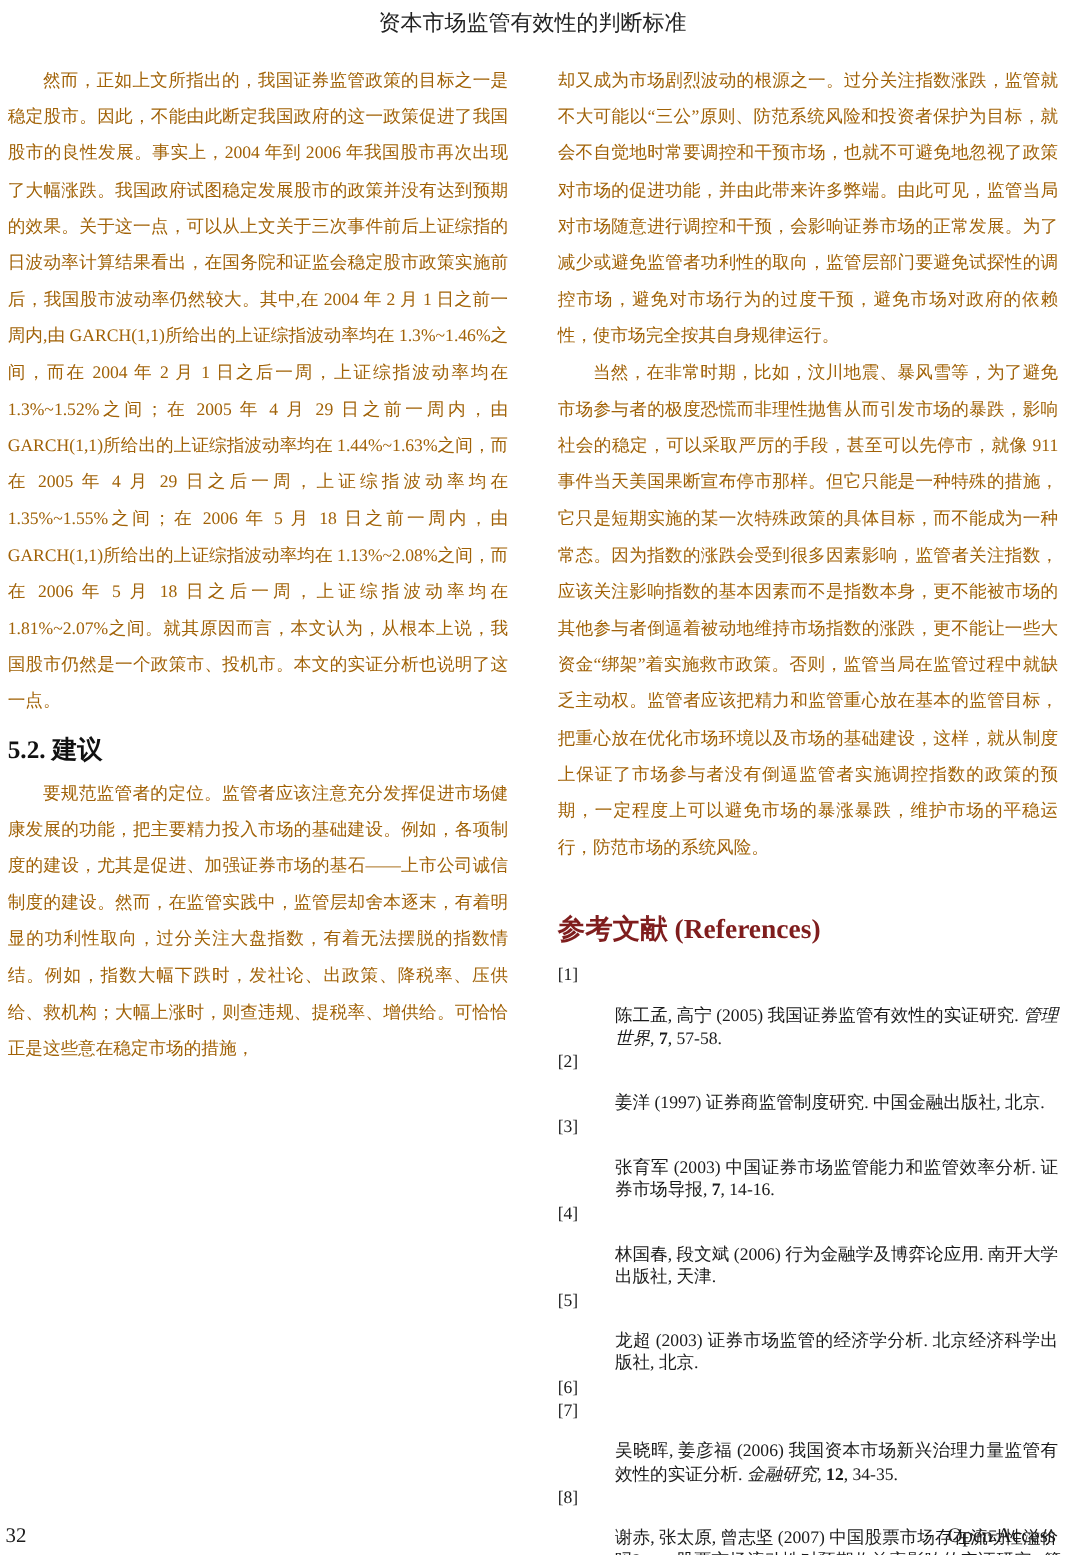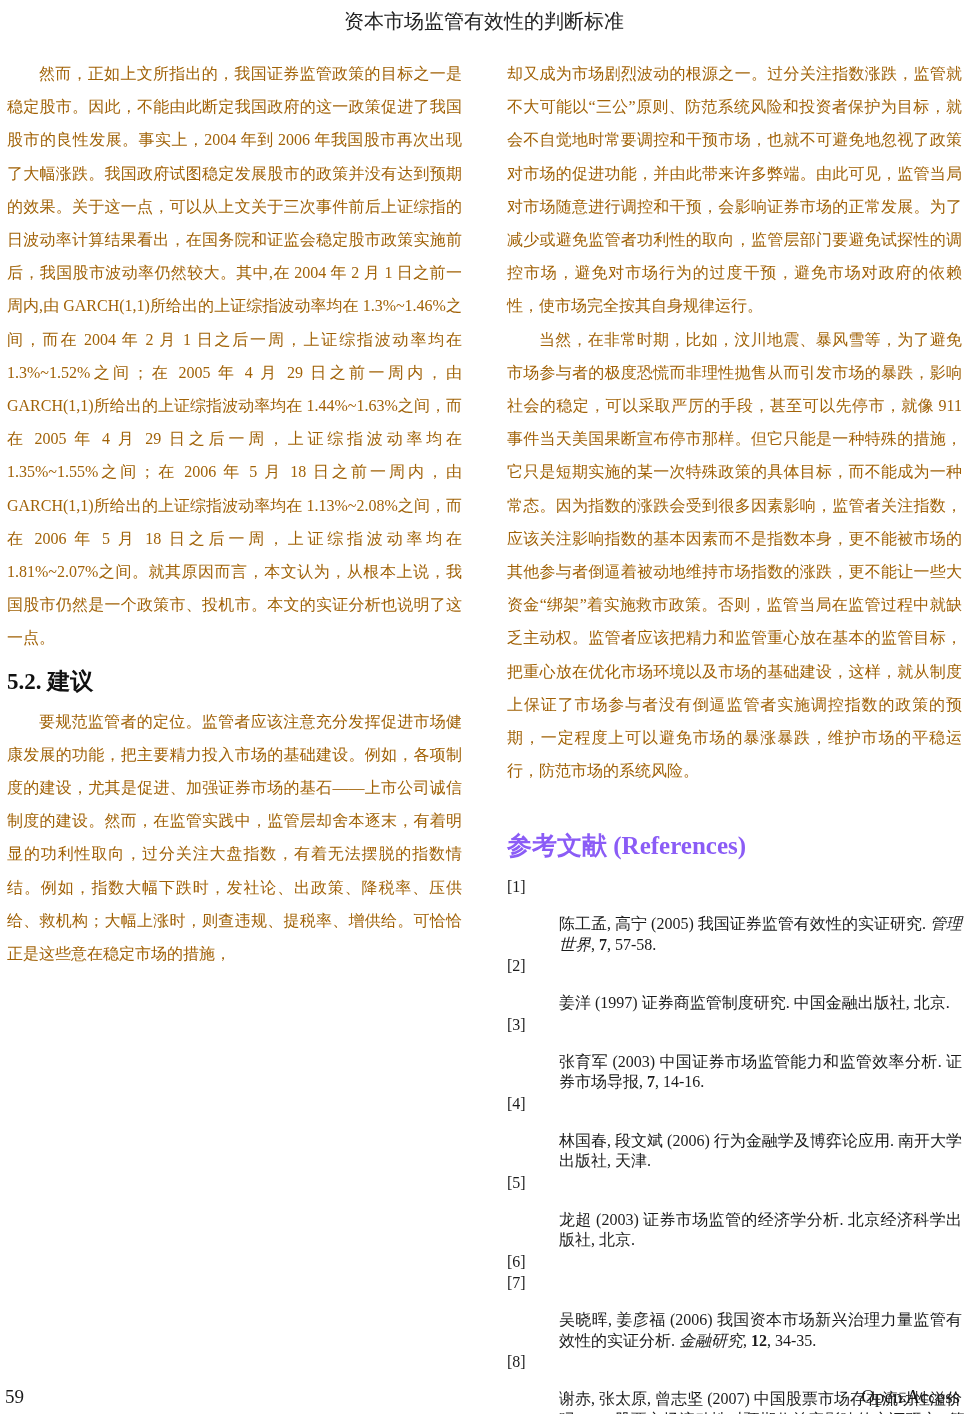--- a/index.html
+++ b/index.html
@@ -45,21 +45,21 @@
     font-size: 23px;
     line-height: 28px;
     font-weight: bold;
     color: #111111;
   }
   .references-heading {
     margin: 44px 0 16px 0;
     font-size: 25px;
     line-height: 30px;
     font-weight: bold;
-    color: #8b5cf6;
+    color: #7f1d1d;
   }
   .references {
     list-style: none;
     margin: 0;
     padding: 0;
     font-size: 16px;
     line-height: 20.5px;
   }
   .references li {
     display: flex;
@@ -136,17 +136,17 @@
           <li>
             <span class="ref-num">[8]</span>
             <span class="ref-text"><span>谢赤, 张太原, 曾志坚  (2007)  中国股票市场存在流动性溢价吗?——股票市场流动性对预期收益率影响的实证研究. </span><span class="ref-journal">管理世界</span></span>
           </li>
         </ol>
     </div>
 
   </div>
 
   <div class="footer">
-    <span>59</span>
+    <span>32</span>
     <span>Open Access</span>
   </div>
 
 </div>
 
 </body></html>

